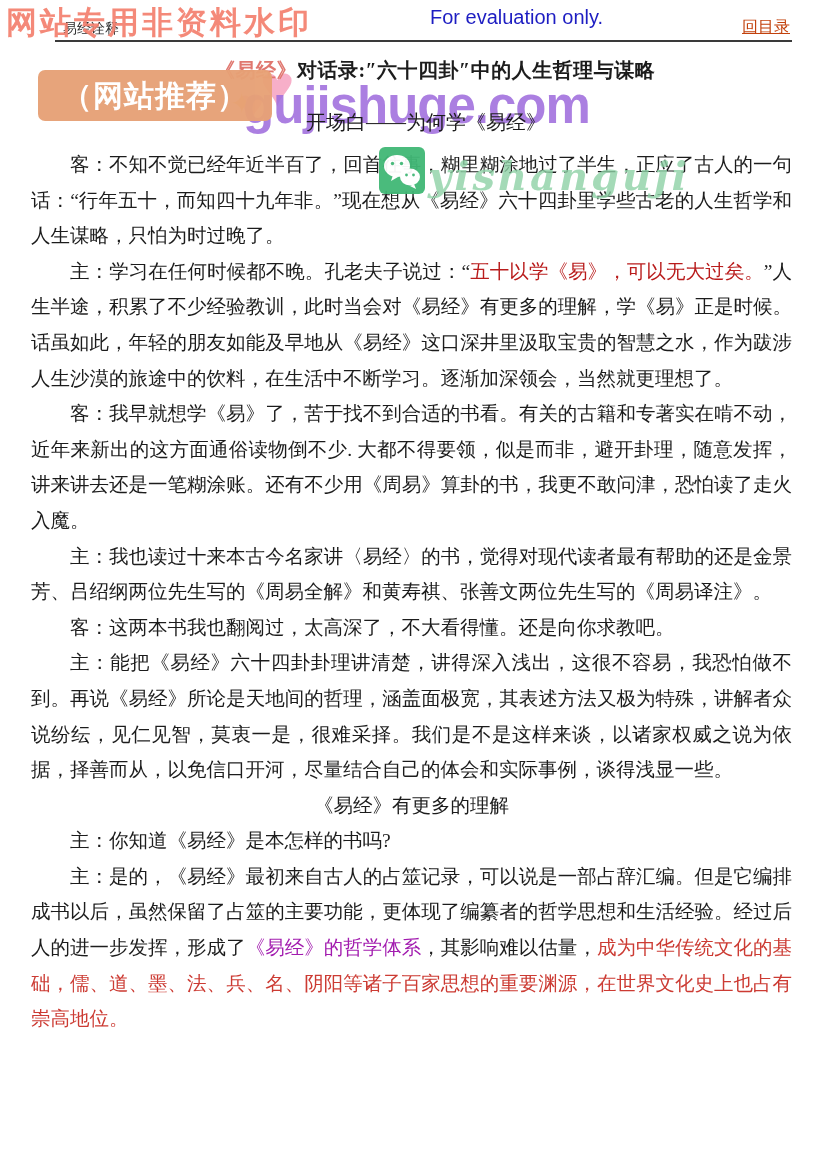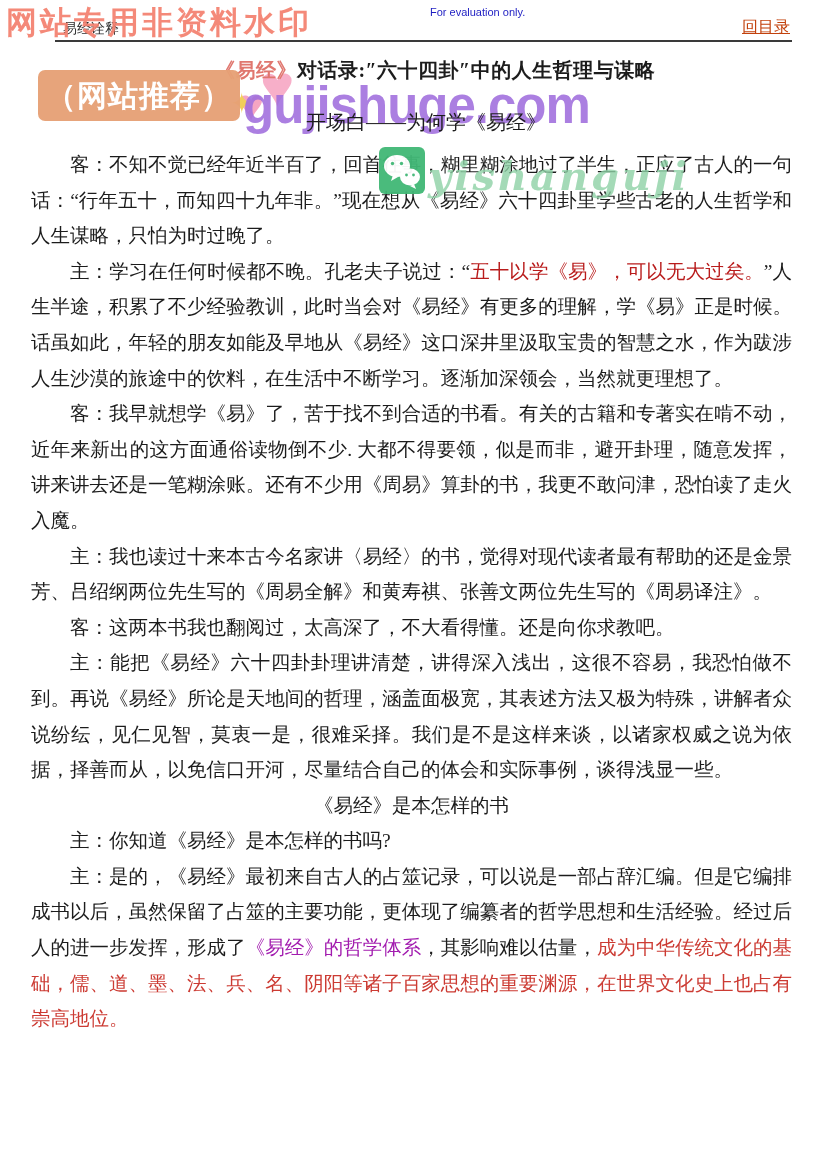--- a/index.html
+++ b/index.html
@@ -4,34 +4,34 @@
 <style>
   html,body{margin:0;padding:0;background:#ffffff;}
   .page{
     position:relative; width:822px; height:1172px; margin:0 auto;
     background:#ffffff; overflow:hidden;
     font-family:"Liberation Serif","DejaVu Serif",serif;
     color:#1c1c1c;
   }
   
   .book-title{position:absolute;left:63px;top:20px;font-size:14px;color:#2b2b2b;z-index:3;}
-  .eval-notice{position:absolute;left:430px;top:6px;font-size:11px;color:#1d1dc2;font-family:"Liberation Sans",sans-serif;z-index:3;}
+  .eval-notice{position:absolute;left:430px;top:6px;font-size:20px;color:#1d1dc2;font-family:"Liberation Sans",sans-serif;z-index:3;}
   .back-link{position:absolute;right:32px;top:17px;font-size:16px;color:#c2410c;text-decoration:underline;z-index:6;}
   .header-rule{position:absolute;left:55px;top:40px;width:737px;border-top:2px solid #3a3a3a;z-index:1;}
   
   .wm-topleft{
     position:absolute;left:6px;top:2px;z-index:5;
     font-family:"Liberation Sans",sans-serif;font-weight:bold;
     font-size:31px;letter-spacing:3px;color:#f4806e;opacity:.92;
   }
   .wm-badge{
     position:absolute;left:38px;top:70px;z-index:5;
     background:#e7a176;color:#ffffff;border-radius:7px;
     font-family:"Liberation Sans",sans-serif;font-weight:bold;
-    font-size:30px;line-height:51px;padding:0 8px;letter-spacing:1px;opacity:.96;
+    font-size:30px;line-height:51px;padding:0 24px;letter-spacing:1px;opacity:.96;
   }
   .wm-url{
     position:absolute;left:243px;top:76px;z-index:2;
     font-family:"Liberation Sans",sans-serif;font-weight:bold;
     font-size:51px;color:#a06edd;letter-spacing:-1px;opacity:.88;
   }
   .heart{position:absolute;z-index:1;color:#f7afc9;line-height:1;}
   .heart-1{left:260px;top:58px;font-size:58px;}
   .heart-2{left:238px;top:84px;font-size:44px;color:#f5a5c2;}
   .sparkle{position:absolute;left:230px;top:90px;z-index:1;font-size:28px;color:#f2cf5a;line-height:1;}
@@ -98,18 +98,18 @@
   <div class="doc-title"><span style="color: rgb(224, 119, 111);">《易经》</span><span>对话录:″六十四卦″中的人生哲理与谋略</span></div>
   <div class="doc-subtitle">开场白——为何学《易经》</div>
 
   <div class="bodytext">
       <p><span>客：不知不觉已经年近半百了，回首往事，糊里糊涂地过了半生，正应了古人的一句话：“行年五十，而知四十九年非。”现在想从《易经》六十四卦里学些古老的人生哲学和人生谋略，只怕为时过晚了。</span></p>
       <p><span>主：学习在任何时候都不晚。孔老夫子说过：“</span><span style="color: #b91c1c;">五十以学《易》，可以无大过矣。</span><span>”人生半途，积累了不少经验教训，此时当会对《易经》有更多的理解，学《易》正是时候。话虽如此，年轻的朋友如能及早地从《易经》这口深井里汲取宝贵的智慧之水，作为跋涉人生沙漠的旅途中的饮料，在生活中不断学习。逐渐加深领会，当然就更理想了。</span></p>
       <p><span>客：我早就想学《易》了，苦于找不到合适的书看。有关的古籍和专著实在啃不动，近年来新出的这方面通俗读物倒不少. 大都不得要领，似是而非，避开卦理，随意发挥，讲来讲去还是一笔糊涂账。还有不少用《周易》算卦的书，我更不敢问津，恐怕读了走火入魔。</span></p>
       <p><span>主：我也读过十来本古今名家讲〈易经〉的书，觉得对现代读者最有帮助的还是金景芳、吕绍纲两位先生写的《周易全解》和黄寿祺、张善文两位先生写的《周易译注》。</span></p>
       <p><span>客：这两本书我也翻阅过，太高深了，不大看得懂。还是向你求教吧。</span></p>
       <p><span>主：能把《易经》六十四卦卦理讲清楚，讲得深入浅出，这很不容易，我恐怕做不到。再说《易经》所论是天地间的哲理，涵盖面极宽，其表述方法又极为特殊，讲解者众说纷纭，见仁见智，莫衷一是，很难采择。我们是不是这样来谈，以诸家权威之说为依据，择善而从，以免信口开河，尽量结合自己的体会和实际事例，谈得浅显一些。</span></p>
-      <p class="center-heading"><span>《易经》是本怎样的书</span></p>
+      <p class="center-heading"><span>《易经》有更多的理解</span></p>
       <p><span>主：你知道《易经》是本怎样的书吗?</span></p>
       <p><span>主：是的，《易经》最初来自古人的占筮记录，可以说是一部占辞汇编。但是它编排成书以后，虽然保留了占筮的主要功能，更体现了编纂者的哲学思想和生活经验。经过后人的进一步发挥，形成了</span><span style="color: #a21caf;">《易经》的哲学体系</span><span>，其影响难以估量，</span><span style="color: rgb(204, 59, 51);">成为中华传统文化的基础，儒、道、墨、法、兵、名、阴阳等诸子百家思想的重要渊源，在世界文化史上也占有崇高地位。</span></p>
     </div>
 
 </div>
 
 </body></html>

